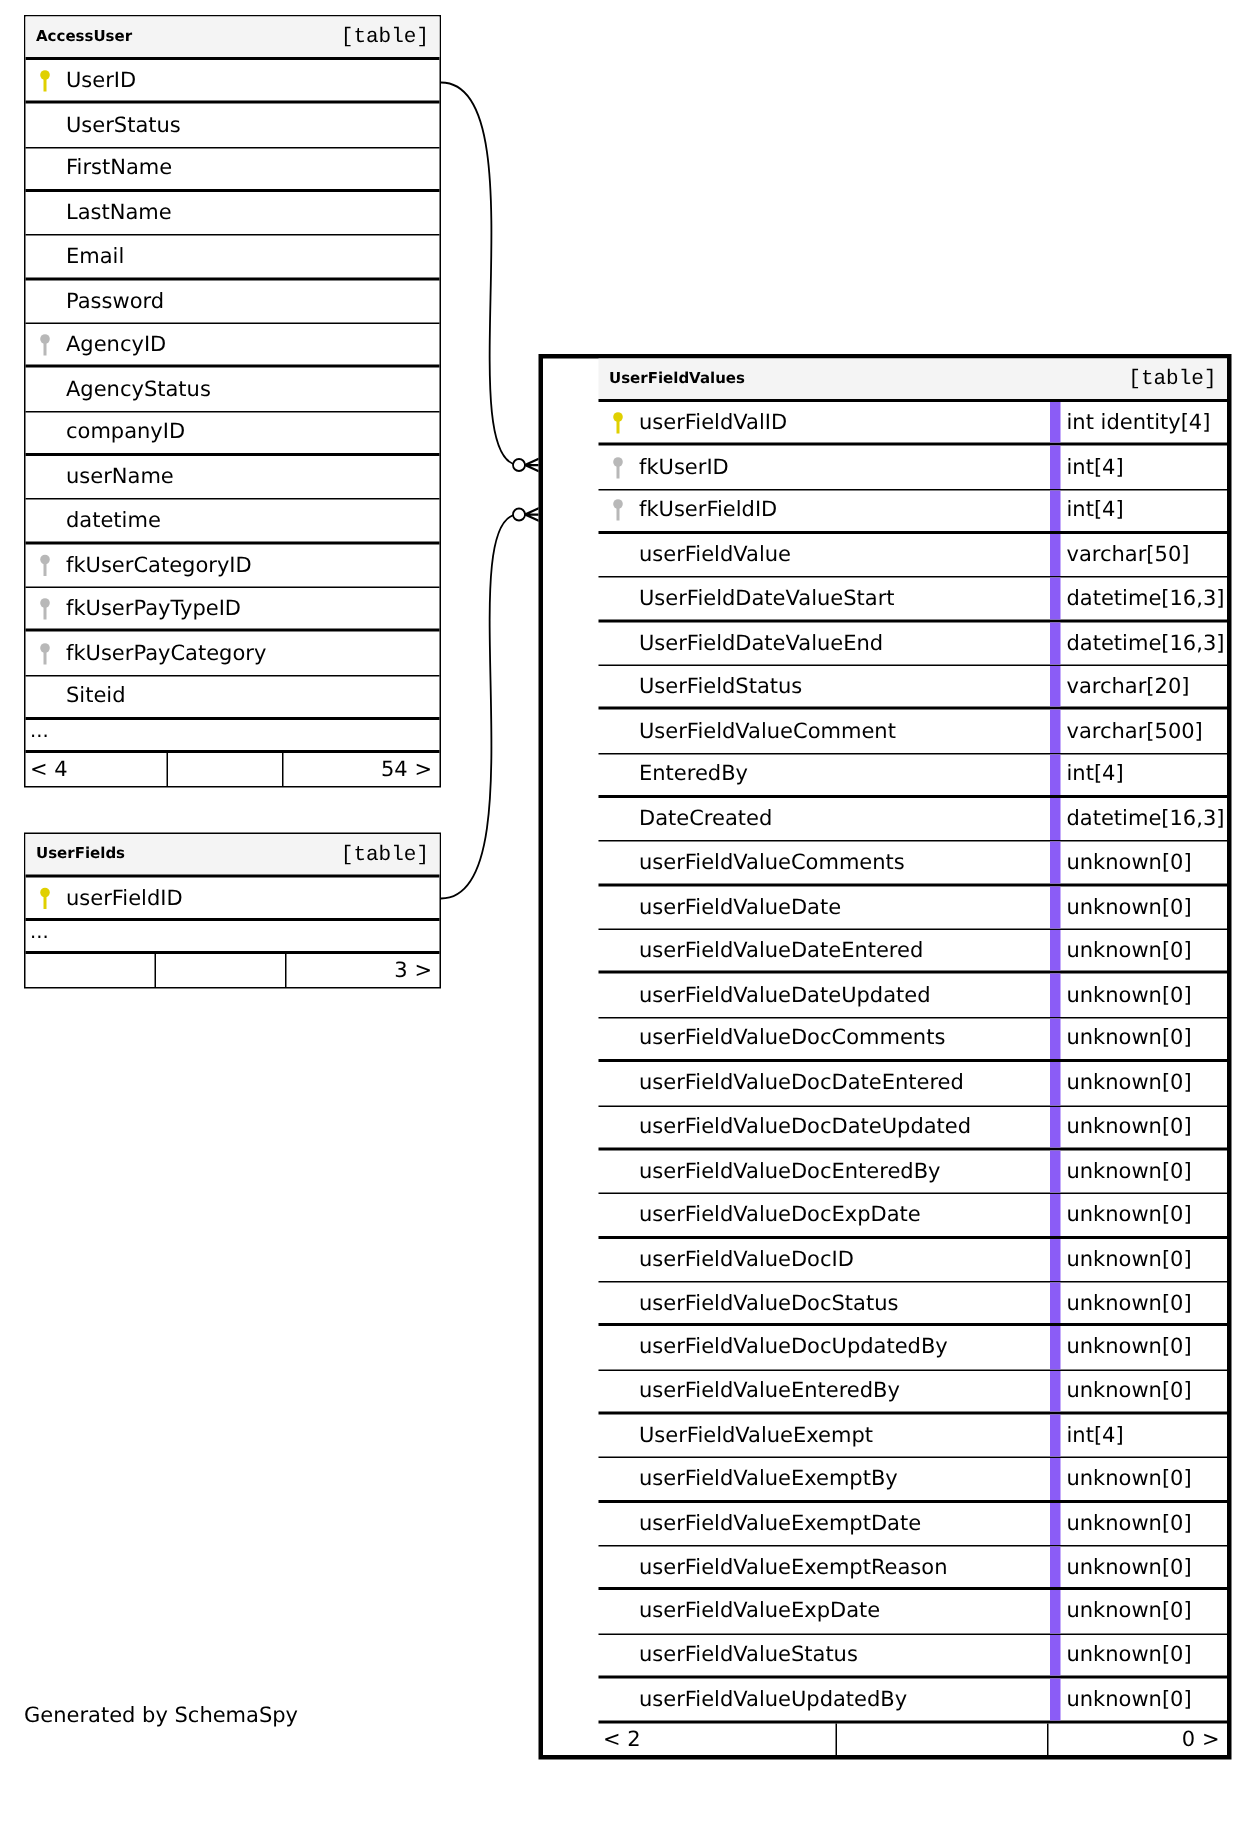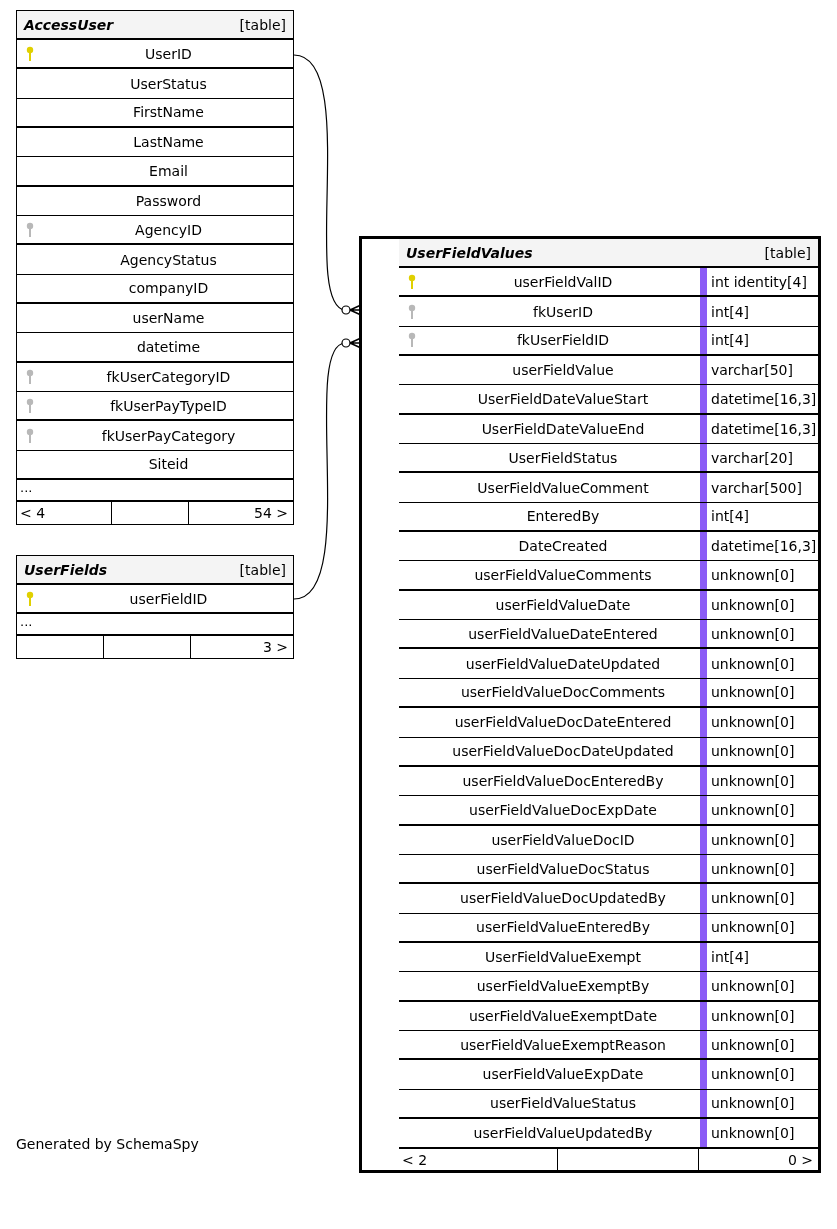--- a/index.html
+++ b/index.html
@@ -2,25 +2,25 @@
 <html><head>
 <meta charset="utf-8">
 <style>
   html, body { margin:0; padding:0; background:#ffffff; }
   body { width:837px; height:1229px; position:relative; overflow:hidden;
          font-family:"DejaVu Sans", sans-serif; font-size:14px; color:#000; }
   .tbl { position:absolute; background:#fff; border:1px solid #000; box-sizing:border-box; }
   .tbl.focus { border:3px solid #000;padding-left:37px; }
   .hdr { height:29px; background:#f4f4f4; border-bottom:2px solid #000; display:flex;
          align-items:center; justify-content:space-between; padding:0 7px 0 7px; box-sizing:border-box; }
-  .hdr .name { font-weight:bold; font-size:14px;font-style:italic; }
-  .hdr .kind { font-size:14px; }
+  .hdr .name { font-weight:bold; font-size:10px; }
+  .hdr .kind { font-size:14px;font-family:Liberation Mono, monospace; }
   .row { height:29.35px; border-bottom:1px solid #000; box-sizing:border-box; display:flex; align-items:center; position:relative; }
   .row:nth-child(odd) { border-bottom-width:2px; }
-  .row .col { flex:1; display:flex; align-items:center; height:100%; padding-left:27px; position:relative; box-sizing:border-box; white-space:nowrap;justify-content:center; }
+  .row .col { flex:1; display:flex; align-items:center; height:100%; padding-left:27px; position:relative; box-sizing:border-box; white-space:nowrap; }
   .row .typ { width:118px; height:100%; border-left:7px solid #8b5cf6; display:flex; align-items:center; padding-left:4px; box-sizing:border-box; white-space:nowrap; }
   .key { position:absolute; left:9px; top:50%; transform:translateY(-50%); width:8px; height:16px; }
   .more { height:22px; border-bottom:2px solid #000; box-sizing:border-box; padding-left:3px; font-size:13px; line-height:16px; }
   .foot { height:22px; display:flex; box-sizing:border-box; }
   .foot div { display:flex; align-items:center; box-sizing:border-box; font-size:14px; }
   .foot .f1 { border-right:1px solid #000; padding-left:3px; }
   .foot .f2 { border-right:1px solid #000; }
   .foot .f3 { flex:1; justify-content:flex-end; padding-right:5px; }
   #gen { position:absolute; left:16px; top:1136px; font-size:14px; }
   svg.edges { position:absolute; left:0; top:0; width:837px; height:1229px; pointer-events:none; }

